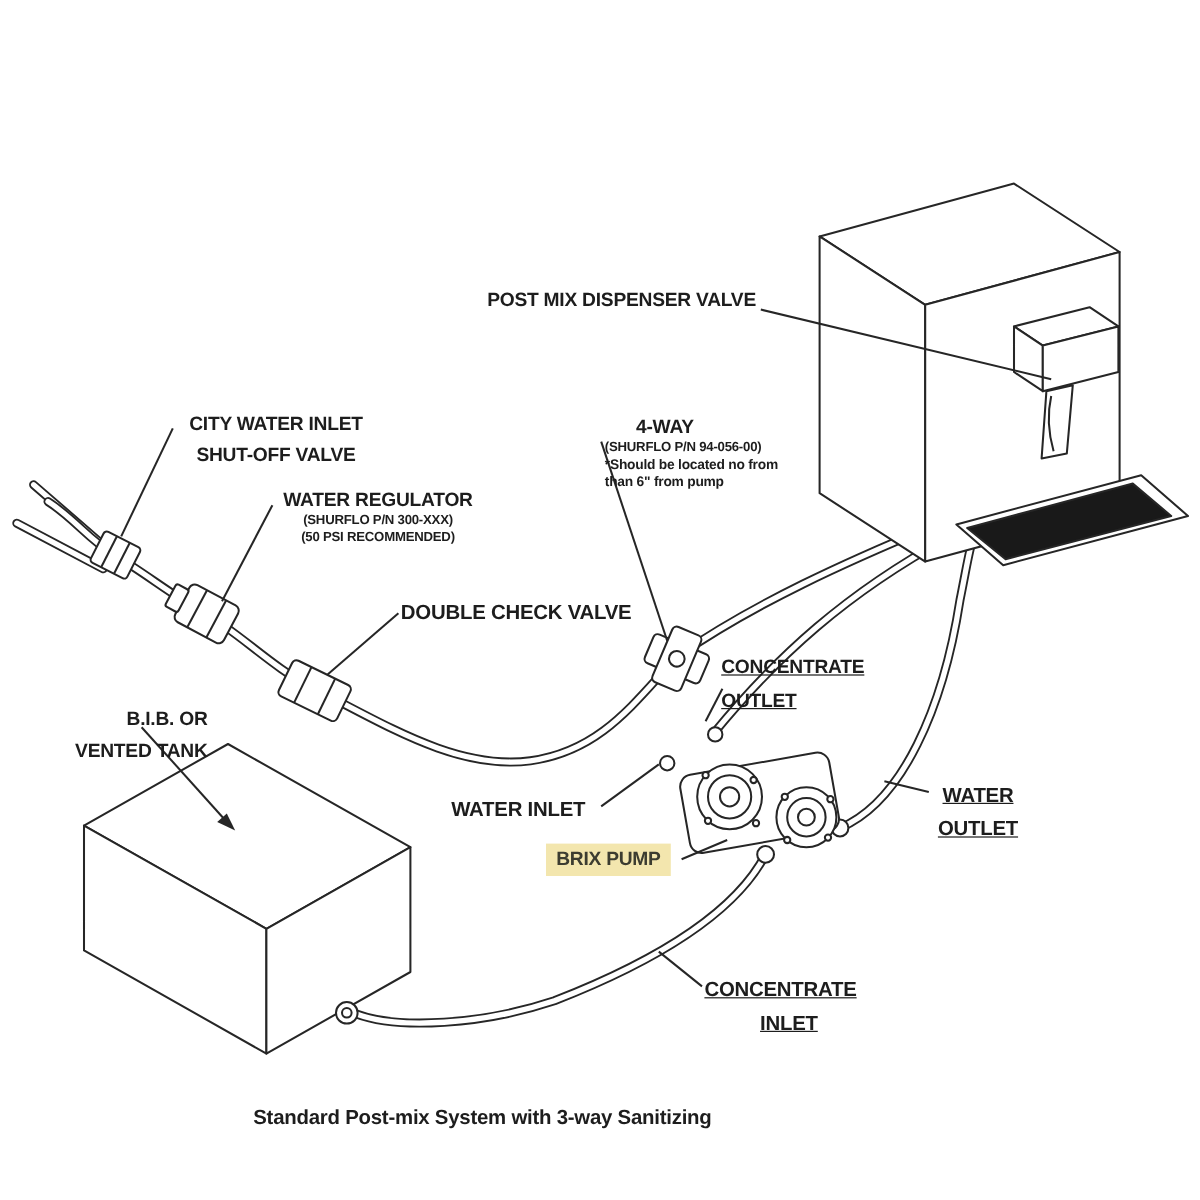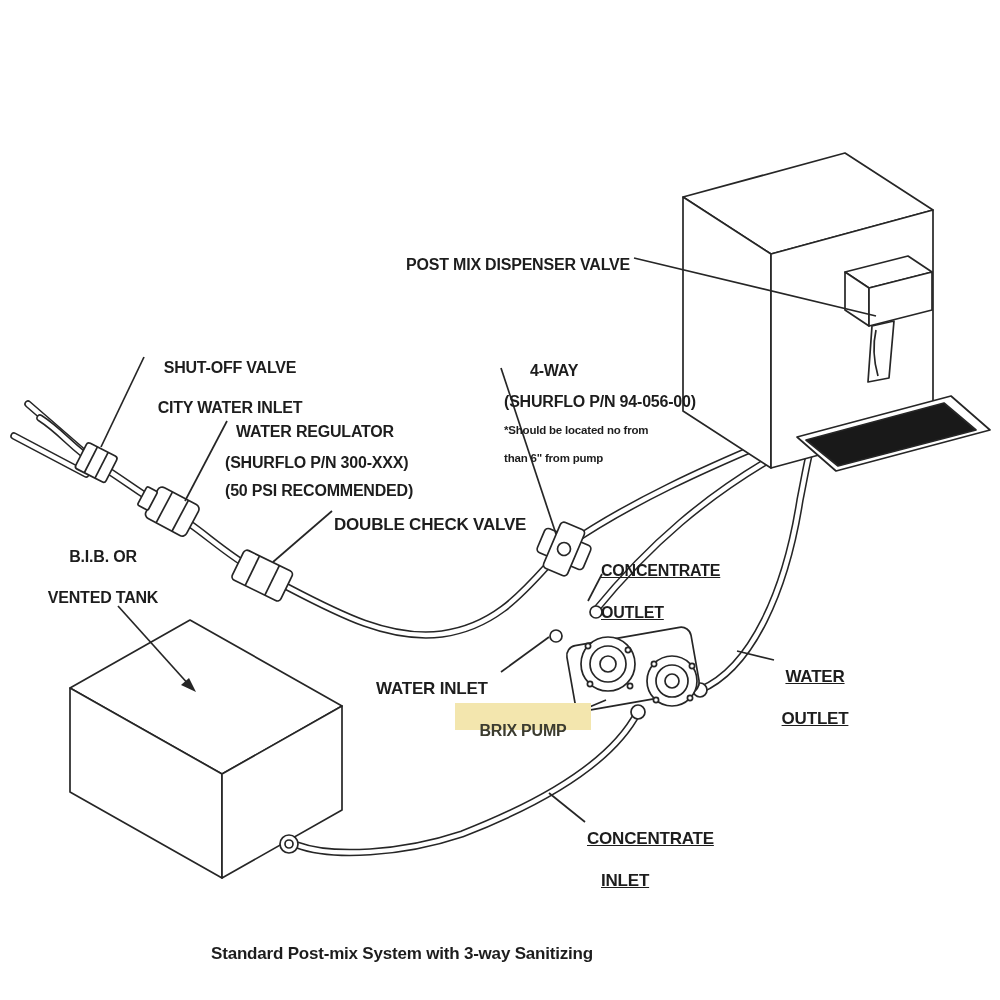--- a/index.html
+++ b/index.html
@@ -7,36 +7,36 @@
     position:relative;width:1000px;height:1000px;background:#fff;
     font-family:"Liberation Sans", sans-serif;overflow:hidden;
   }
   #art{position:absolute;left:0;top:0;}
   .to{stroke:#262626;stroke-width:7.5;fill:none;stroke-linecap:round;}
   .ti{stroke:#ffffff;stroke-width:4.4;fill:none;stroke-linecap:round;}
   .lbl{
     position:absolute;color:var(--ink,#1d1d1d);font-weight:700;
     letter-spacing:-0.2px;white-space:nowrap;
   }
-  .lbl span{display:block;margin-top:14px;}
-  .t17{font-size:17px;line-height:21px;}
+  .lbl span{display:block;}
+  .t17{font-size:17px;line-height:21px;text-align:center;}
   .t16{font-size:16px;line-height:20px;}
   .t12{font-size:11.5px;line-height:14px;}
-  .t11{font-size:16px;line-height:13.5px;}
+  .t11{font-size:11px;line-height:13.5px;}
   .lh26{line-height:26px;}
   .lh27{line-height:27px;}
   .lh28{line-height:28px;text-decoration:underline;}
   .ctr{text-align:center;}
   .hl{
     background:var(--hl,#f3e6ae);
-    width:136px;height:27px;line-height:27px;text-align:center;
+    width:104px;height:27px;line-height:27px;text-align:center;
     font-size:16px;color:#3c3c30;
   }
   .caption{
-    position:absolute;left:0;top:944px;width:804px;text-align:center;
+    position:absolute;left:0;top:922px;width:804px;text-align:center;
     font-weight:700;font-size:17px;color:var(--ink,#1d1d1d);letter-spacing:-0.2px;
   }
   .ind26{margin-left:26px;}
   .ind14{margin-left:14px;}
 </style>
 </head>
 <body>
 
 <div id="stage">
 
@@ -156,22 +156,22 @@
         <line x1="585" y1="822" x2="549" y2="793"></line>
       </g>
     </g>
   </svg>
 
   <div class="lbl ctr" style="left:372px;top:241px;width:292px;">
     <span class="t16">POST MIX DISPENSER VALVE</span>
   </div>
 
   <div class="lbl ctr" style="left:146px;top:341px;width:168px;">
+    <span class="t16 lh26">CITY WATER INLET</span>
     <span class="t16 lh26">SHUT-OFF VALVE</span>
-    <span class="t16 lh26">CITY WATER INLET</span>
   </div>
 
   <div class="lbl ctr" style="left:225px;top:408px;width:180px;">
     <span class="t16">WATER REGULATOR</span>
     <span class="t11">(SHURFLO P/N 300-XXX)</span>
     <span class="t11">(50 PSI RECOMMENDED)</span>
   </div>
 
   <div class="lbl" style="left:334px;top:500px;">
     <span class="t17">DOUBLE CHECK VALVE</span>
@@ -195,21 +195,21 @@
 
   <div class="lbl ctr" style="left:776px;top:649px;width:78px;">
     <span class="t17 lh28">WATER</span>
     <span class="t17 lh28">OUTLET</span>
   </div>
 
   <div class="lbl hl" style="left:455px;top:703px;">
     <span>BRIX PUMP</span>
   </div>
 
-  <div class="lbl ctr" style="left:33px;top:529px;width:140px;">
+  <div class="lbl ctr" style="left:33px;top:586px;width:140px;text-align:right;">
     <span class="t16 lh27">B.I.B. OR</span>
     <span class="t16 lh27">VENTED TANK</span>
   </div>
 
   <div class="lbl" style="left:587px;top:811px;">
     <span class="t17 lh28">CONCENTRATE</span>
     <span class="t17 lh28 ind14">INLET</span>
   </div>
 
   <div class="caption">Standard Post-mix System with 3-way Sanitizing</div>

